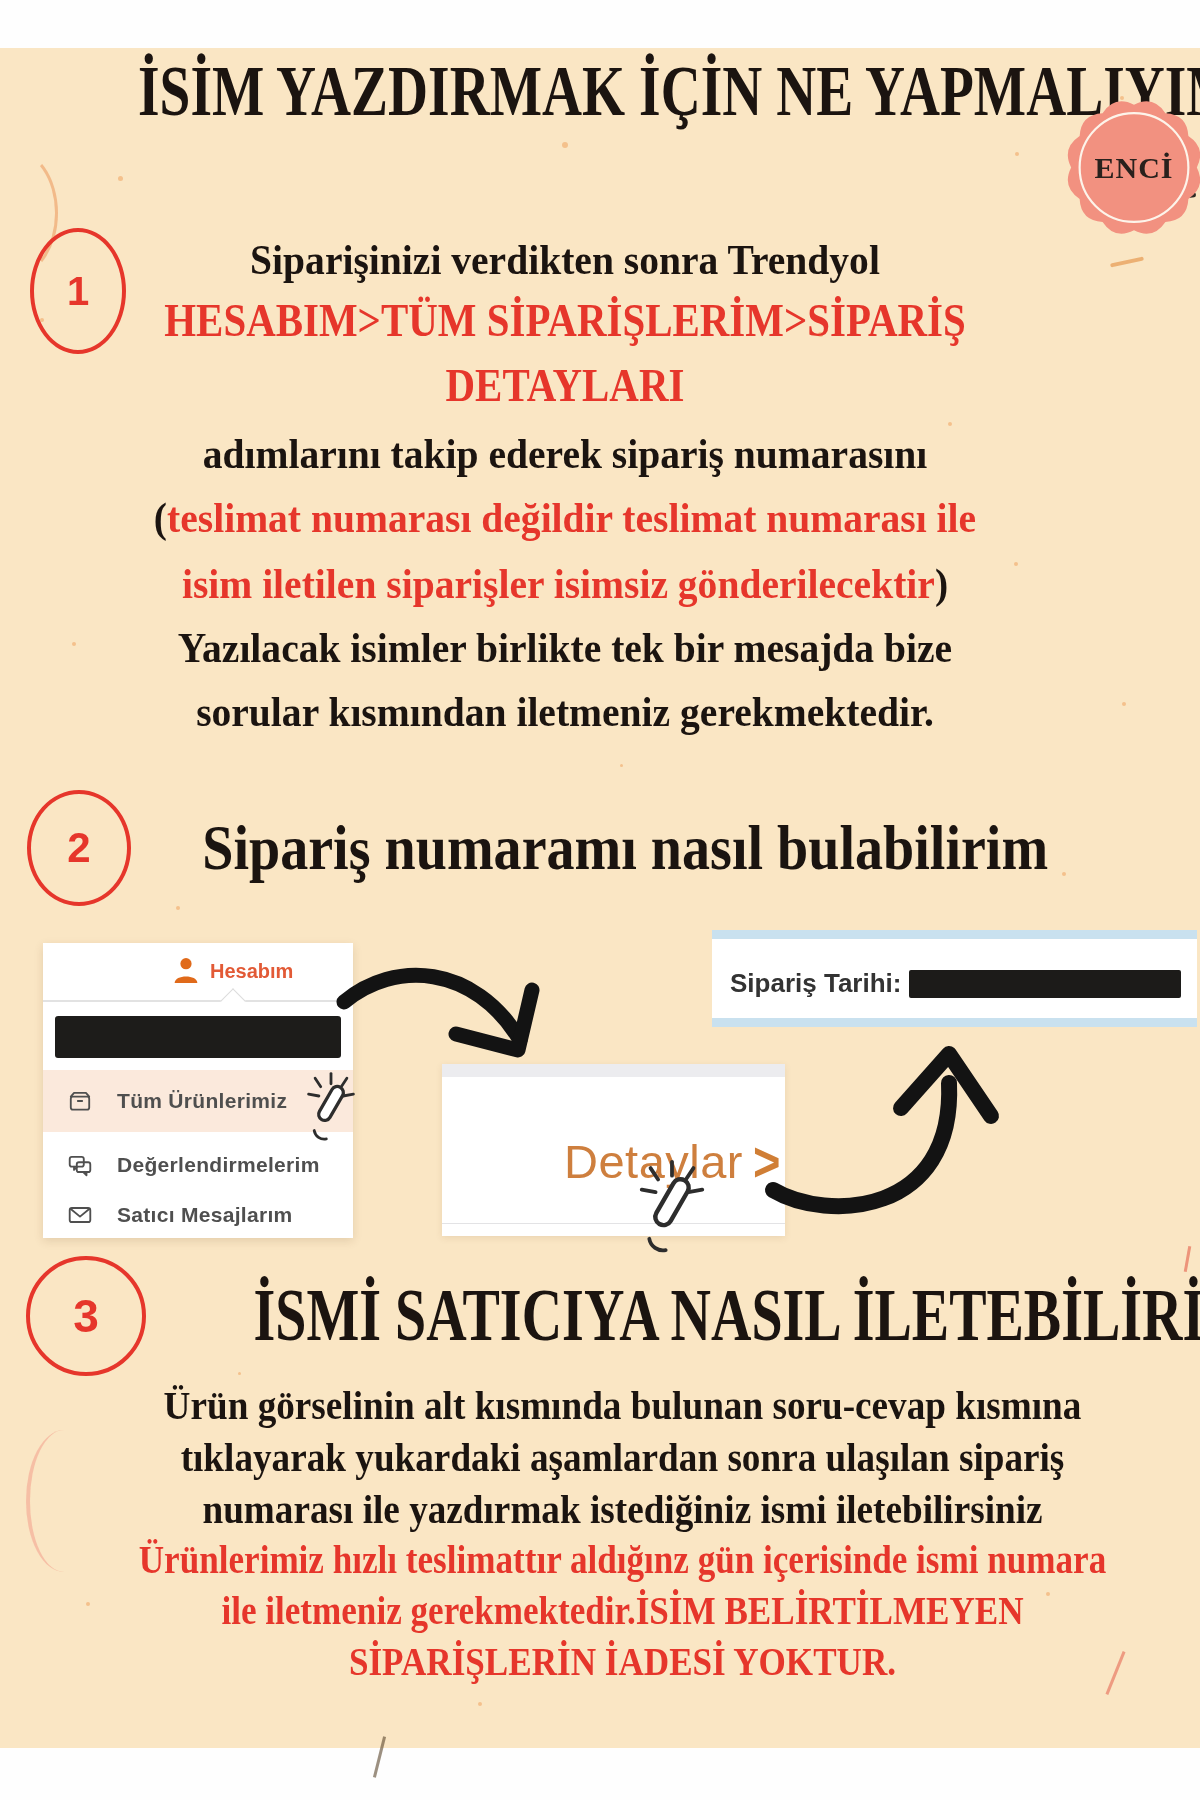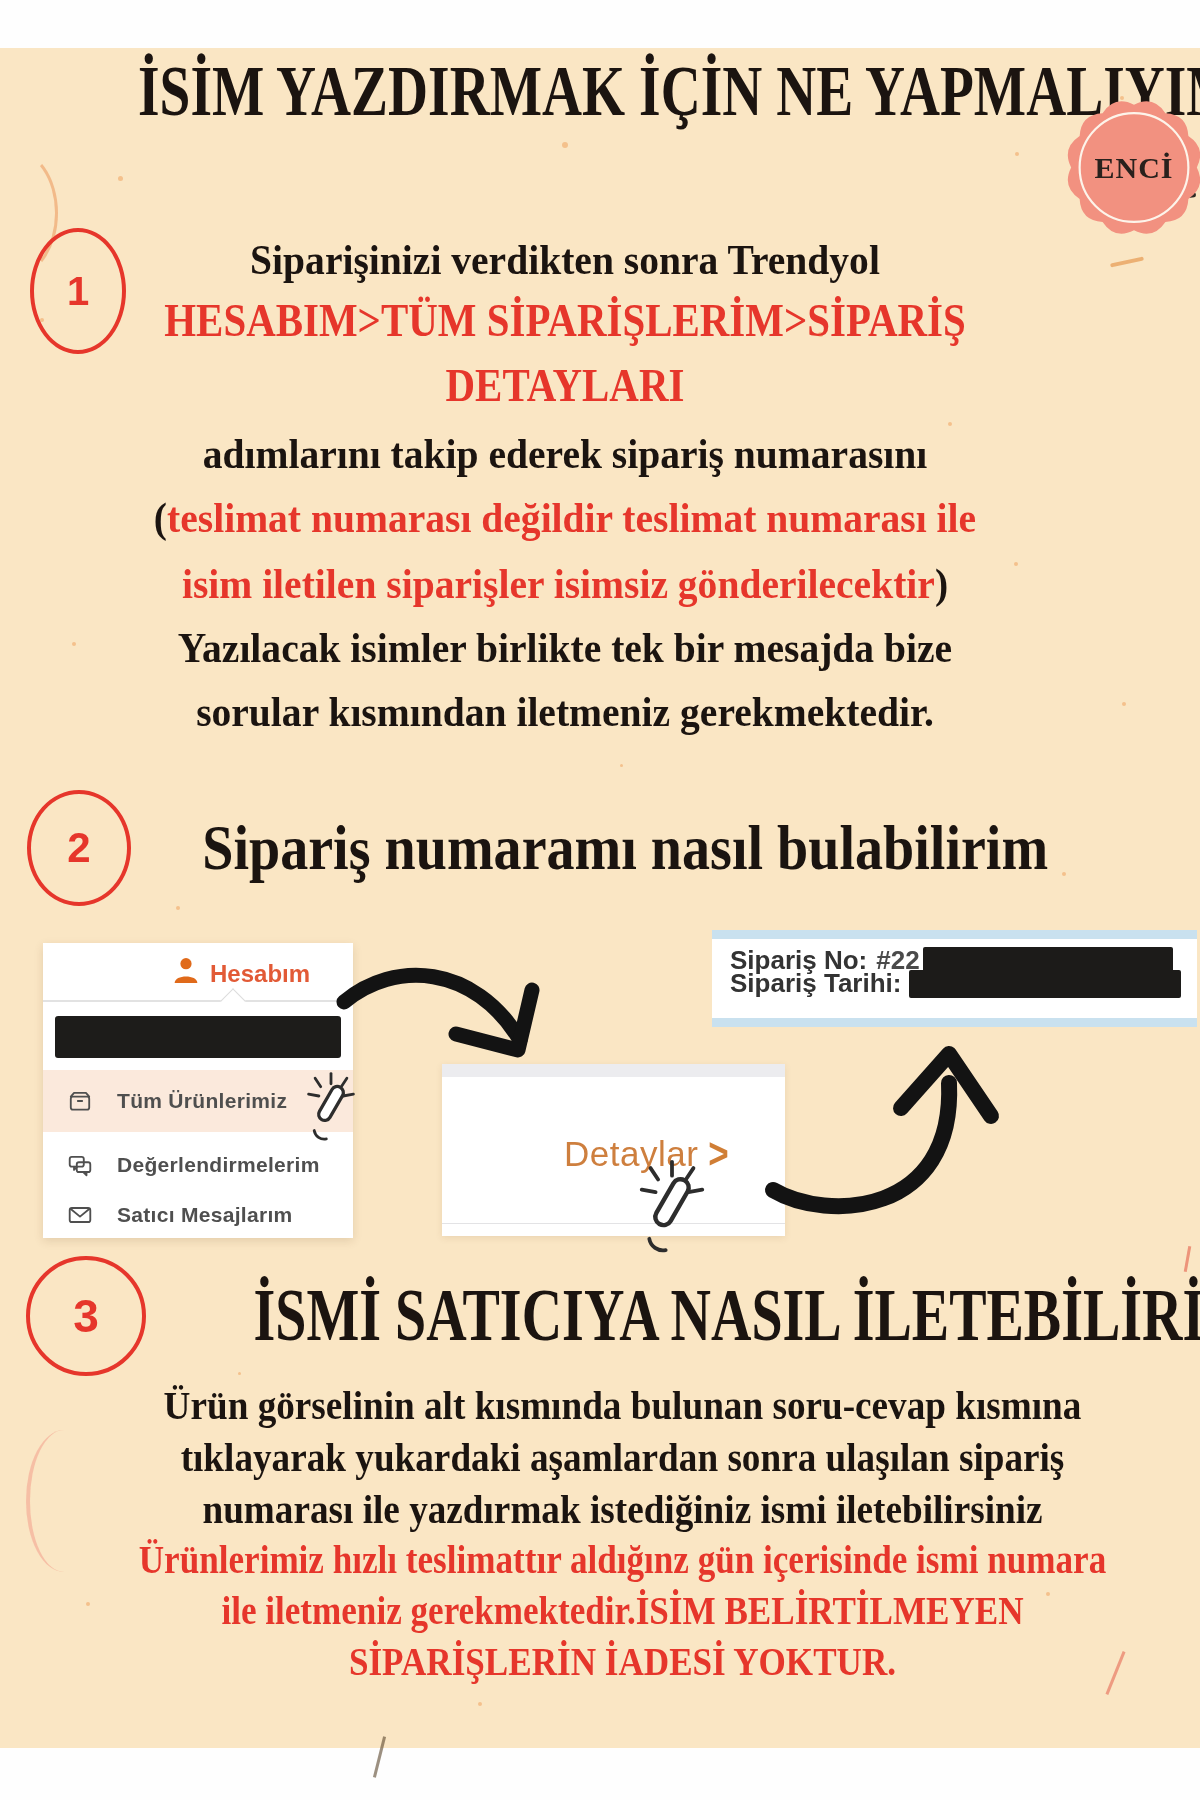--- a/index.html
+++ b/index.html
@@ -64,21 +64,21 @@
   }
   .s3-red{font-size:39px;color:#E6362B;transform:scaleX(0.90);}
 
   
   .panel{
     position:absolute;left:43px;top:943px;width:310px;height:295px;background:#FFFFFF;
     box-shadow:0 3px 9px rgba(95,60,20,.14);z-index:2;
   }
   .panel-header-label{
     position:absolute;left:167px;top:17px;
-    font-family:"Liberation Sans",sans-serif;font-size:24px;font-weight:700;color:#E25A36;
+    font-family:"Liberation Sans",sans-serif;font-size:20px;font-weight:700;color:#E25A36;
   }
   .panel-header-icon{position:absolute;left:127px;top:12px;width:32px;height:32px;}
   .panel-divider{position:absolute;left:0;top:57px;width:100%;height:1.5px;background:#E2E2E2;}
   .panel-notch{
     position:absolute;left:181px;top:49px;width:17px;height:17px;background:#FFFFFF;
     border-top:1.5px solid #DCDCDC;border-left:1.5px solid #DCDCDC;transform:rotate(45deg);
   }
   .redact-bar{position:absolute;background:#1D1C1A;border-radius:3px;}
   .panel .redact-bar{left:12px;top:73px;width:286px;height:42px;}
   .menu-row{
@@ -94,21 +94,21 @@
 
   
   .detaylar-box{
     position:absolute;left:442px;top:1064px;width:343px;height:172px;background:#FFFFFF;
     box-shadow:0 2px 7px rgba(95,60,20,.10);z-index:2;
   }
   .detaylar-strip{position:absolute;top:0;left:0;right:0;height:13px;background:#ECECEF;}
   .detaylar-line{position:absolute;bottom:12px;left:0;right:0;height:1px;background:#E3E3E5;}
   .detaylar-text{
     position:absolute;top:70px;left:122px;white-space:nowrap;
-    font-family:"Liberation Sans",sans-serif;font-size:35px;font-weight:400;
+    font-family:"Liberation Sans",sans-serif;font-size:47px;font-weight:400;
     color:#CE7F3E;letter-spacing:.5px;
   }
   .detaylar-chevron{display:inline-block;margin-left:10px;color:#D07E35;font-weight:600;transform:scaleY(1.2);}
 
   
   .order-box{position:absolute;left:712px;top:930px;width:485px;height:97px;background:#FFFFFF;z-index:2;}
   .order-strip{position:absolute;left:0;right:0;height:9px;background:#C9E1EF;}
   .order-strip.t{top:0;} .order-strip.b{bottom:0;}
   .order-row{
     position:absolute;left:18px;display:flex;align-items:center;white-space:nowrap;
@@ -279,25 +279,20 @@
         <path d="M6,25 L17,27"></path>
         <path d="M54,25 L43,27"></path>
       <rect x="23.5" y="15" width="13" height="40" rx="6.5" transform="rotate(30 30 35)" fill="#FFFFFF" stroke-width="3.5"></rect>
       <path d="M12,64 a11,11 0 0 0 13,9"></path>
     </svg>
   </div>
 
   <div class="order-box">
     <div class="order-strip t"></div>
     <div class="order-strip b"></div>
-    <div class="order-row r1">
-      <span>Sipariş No:</span>
-      <span class="order-value">#22</span>
-      <span class="order-bar b1"></span>
-    </div>
     <div class="order-row r2">
       <span>Sipariş Tarihi:</span>
       <span class="order-bar b2"></span>
     </div>
   </div>
 
   <div class="arrow arrow2">
     <svg viewBox="0 0 252 198" fill="none" stroke="#131313" stroke-linecap="round" stroke-linejoin="round">
       <path d="M16,162 C70,194 198,188 192,55" stroke-width="16"></path>
       <path d="M144,80 L192,26 L234,88" stroke-width="16"></path>

